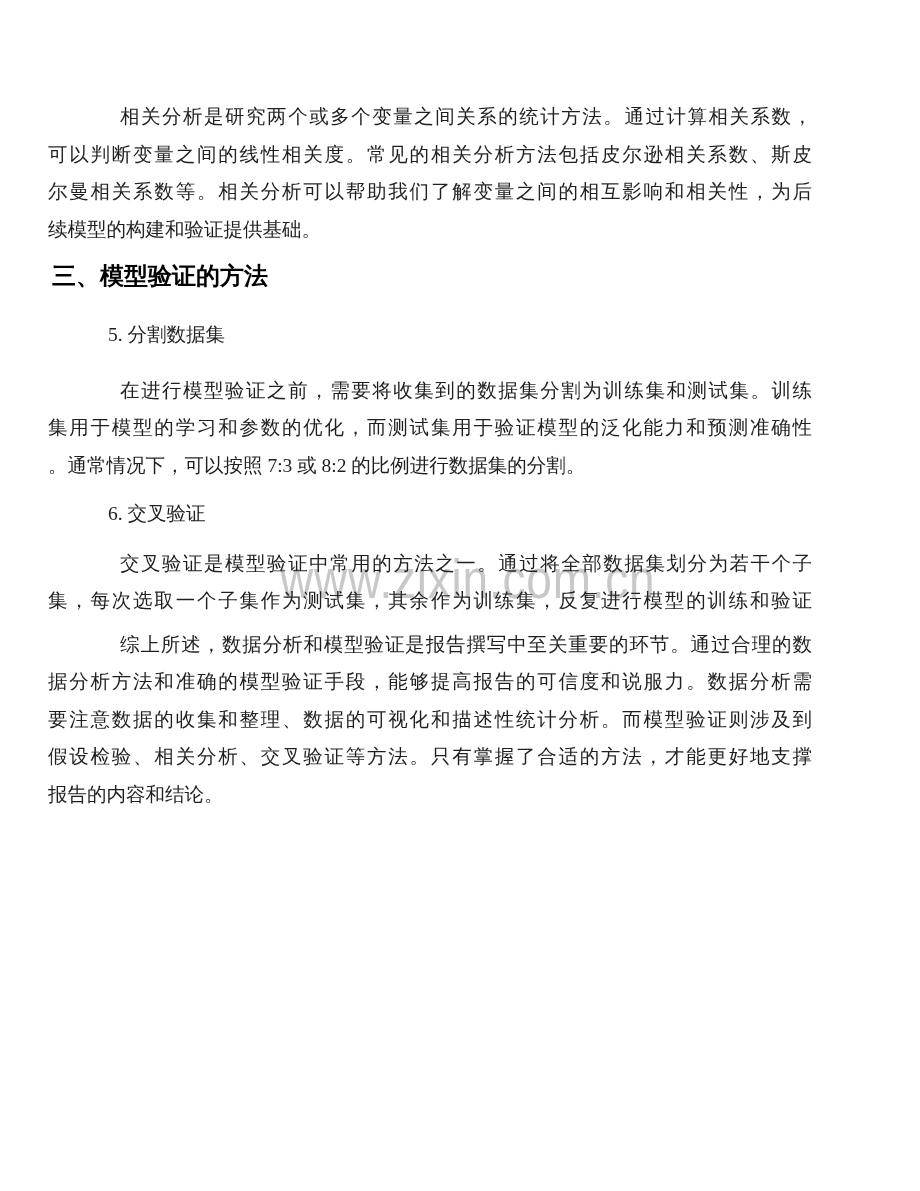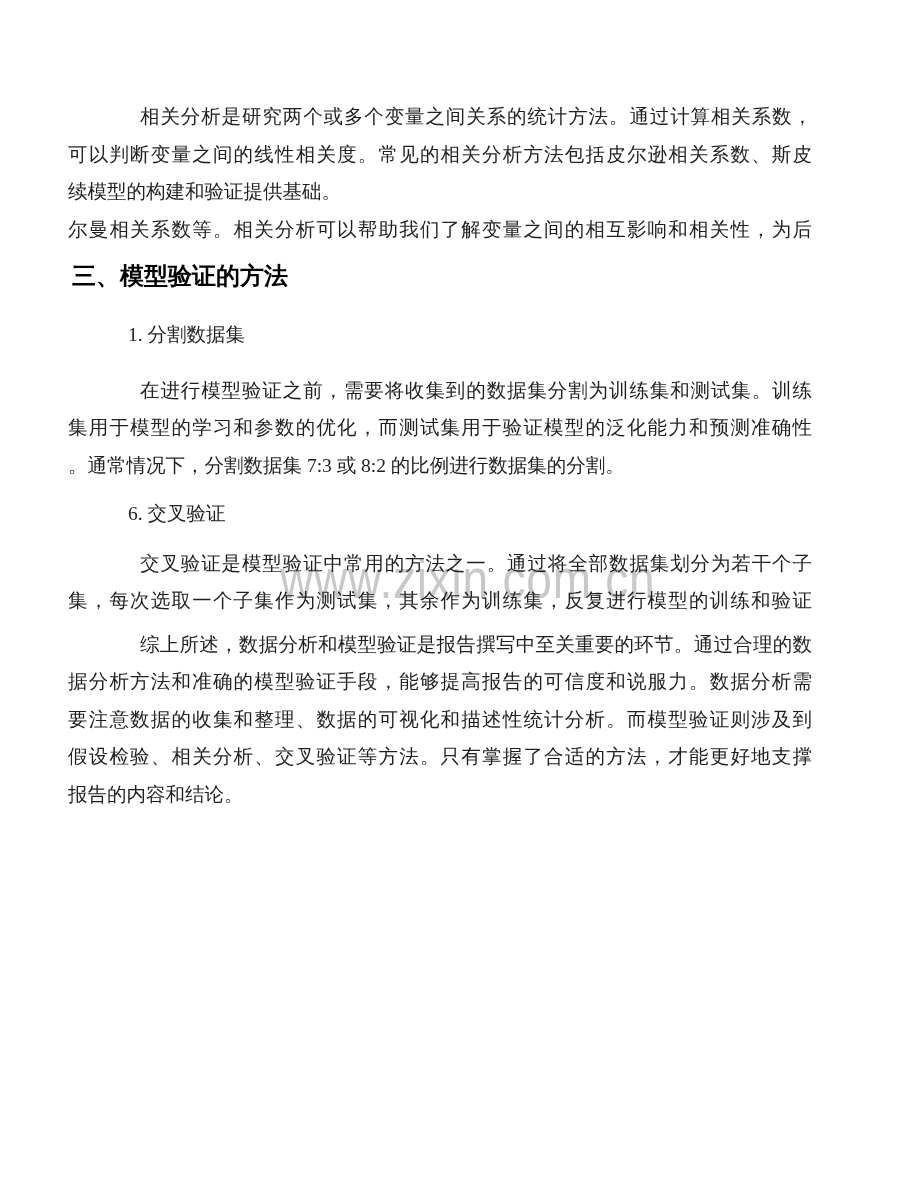--- a/index.html
+++ b/index.html
@@ -21,21 +21,21 @@
     font-size: 56px;
     letter-spacing: 1px;
     transform: scaleX(0.82);
     transform-origin: left top;
     white-space: nowrap;
     user-select: none;
   }
   .content {
     position: relative;
     z-index: 1;
-    padding: 98px 108px 0 68px; 
+    padding: 98px 108px 0 48px; 
   }
   .para { margin: 0; }
   .line {
     font-size: 19.5px;
     line-height: 37.5px;
     white-space: nowrap;
     overflow: hidden;
     text-align: justify;
     text-align-last: justify;
   }
@@ -62,32 +62,32 @@
 </head>
 <body>
 
 <div class="page" style="background: rgb(255, 255, 255); color: rgb(31, 31, 31);">
   <div class="watermark" style="color: rgb(200, 200, 200);">www.zixin.com.cn</div>
 
   <div class="content">
     <div class="para p1">
         <div class="line first">相关分析是研究两个或多个变量之间关系的统计方法。通过计算相关系数，</div>
         <div class="line">可以判断变量之间的线性相关度。常见的相关分析方法包括皮尔逊相关系数、斯皮</div>
+        <div class="line">尔曼相关系数等。相关分析可以帮助我们了解变量之间的相互影响和相关性，为后</div>
         <div class="line last">续模型的构建和验证提供基础。</div>
-        <div class="line">尔曼相关系数等。相关分析可以帮助我们了解变量之间的相互影响和相关性，为后</div>
       </div>
 
     <h2 class="heading" style="color: rgb(0, 0, 0);">三、模型验证的方法</h2>
 
-    <div class="subhead sub5">1. 分割数据集</div>
+    <div class="subhead sub5">5. 分割数据集</div>
 
     <div class="para p2">
         <div class="line first">在进行模型验证之前，需要将收集到的数据集分割为训练集和测试集。训练</div>
         <div class="line">集用于模型的学习和参数的优化，而测试集用于验证模型的泛化能力和预测准确性</div>
-        <div class="line last">。通常情况下，分割数据集 7:3 或 8:2 的比例进行数据集的分割。</div>
+        <div class="line last">。通常情况下，可以按照 7:3 或 8:2 的比例进行数据集的分割。</div>
       </div>
 
     <div class="subhead sub6">6. 交叉验证</div>
 
     <div class="para p3">
         <div class="line first">交叉验证是模型验证中常用的方法之一。通过将全部数据集划分为若干个子</div>
         <div class="line">集，每次选取一个子集作为测试集，其余作为训练集，反复进行模型的训练和验证</div>
       </div>
 
     <div class="para p4">

